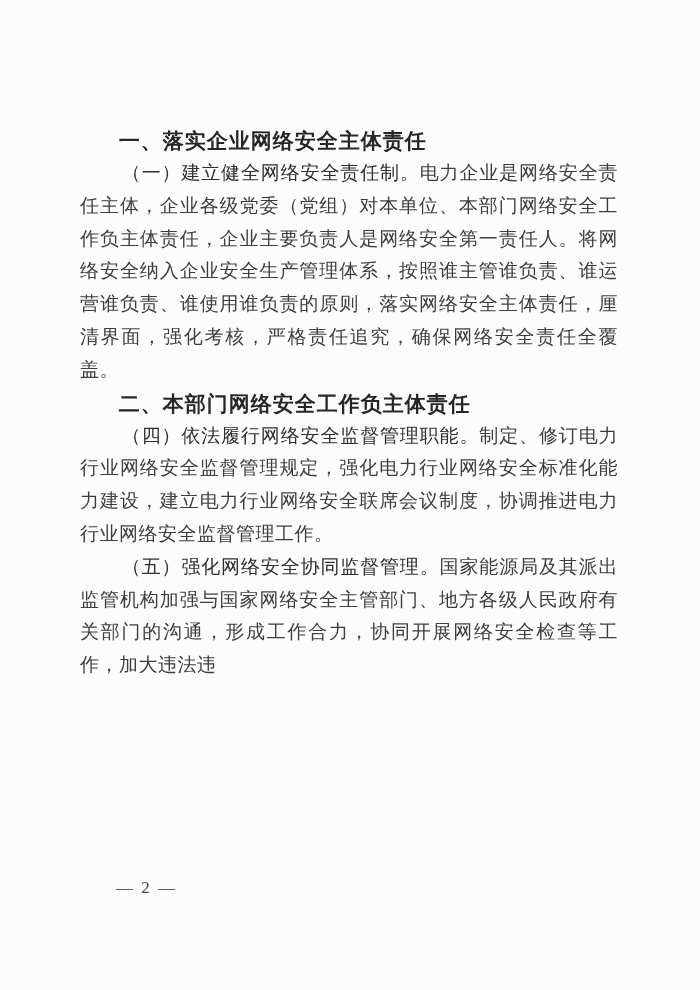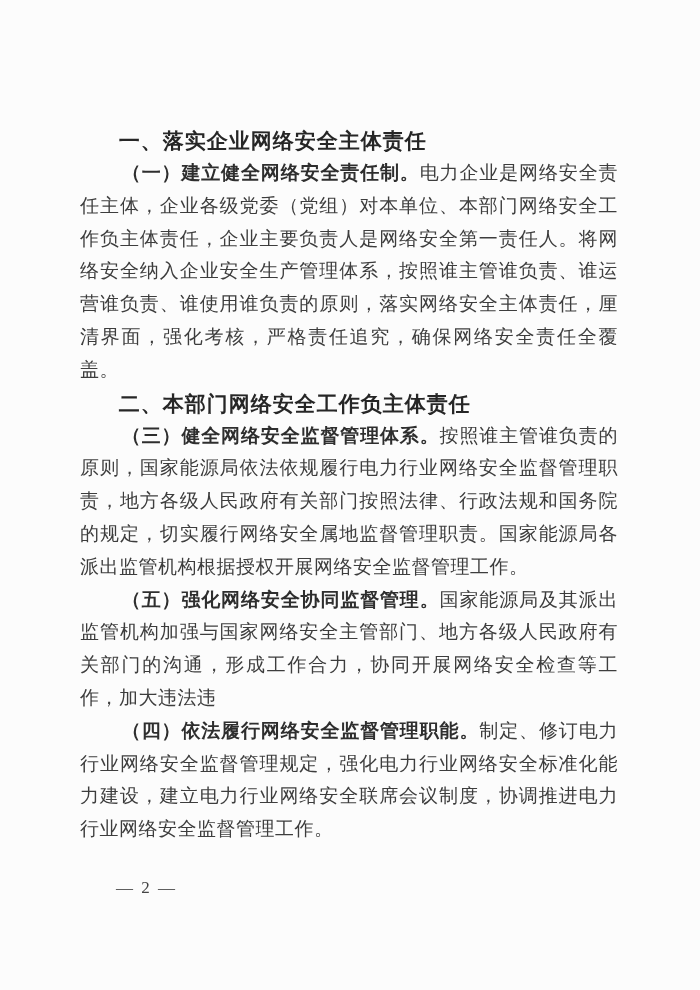--- a/index.html
+++ b/index.html
@@ -40,21 +40,21 @@
     padding: 0;
     font-size: 19px;
     line-height: 32.8px;
     text-indent: 2.2em;
     text-align: justify;
     text-justify: inter-character;
     letter-spacing: 0.5px;
     color: #3d3d3d;
   }
   .para .lead {
-    font-weight: bold;
+    font-weight: normal;
     color: #2e2e2e;
   }
   .page-number {
     position: absolute;
     left: 116px;
     top: 878px;
     font-size: 17px;
     letter-spacing: 2px;
     color: #444444;
     font-family: "Liberation Serif", "DejaVu Serif", serif;
@@ -66,22 +66,21 @@
 <div class="page">
   <div class="content">
 
     <h2 class="section-heading">一、落实企业网络安全主体责任</h2>
 
     <p class="para"><span class="lead">（一）建立健全网络安全责任制。</span><span>电力企业是网络安全责任主体，企业各级党委（党组）对本单位、本部门网络安全工作负主体责任，企业主要负责人是网络安全第一责任人。将网络安全纳入企业安全生产管理体系，按照谁主管谁负责、谁运营谁负责、谁使用谁负责的原则，落实网络安全主体责任，厘清界面，强化考核，严格责任追究，确保网络安全责任全覆盖。</span></p>
 
 
     <h2 class="section-heading">二、本部门网络安全工作负主体责任</h2>
 
-    <p class="para"><span class="lead">（三）健全网络安全监督管理体系。</span><span>按照谁主管谁负责的原则，国家能源局依法依规履行电力行业网络安全监督管理职责，地方各级人民政府有关部门按照法律、行政法规和国务院的规定，切实履行网络安全属地监督管理职责。国家能源局各派出监管机构根据授权开展网络安全监督管理工作。</span></p>
+
+    <p class="para"><span class="lead">（四）依法履行网络安全监督管理职能。</span><span>制定、修订电力行业网络安全监督管理规定，强化电力行业网络安全标准化能力建设，建立电力行业网络安全联席会议制度，协调推进电力行业网络安全监督管理工作。</span></p>
 
     <p class="para"><span class="lead">（五）强化网络安全协同监督管理。</span><span>国家能源局及其派出监管机构加强与国家网络安全主管部门、地方各级人民政府有关部门的沟通，形成工作合力，协同开展网络安全检查等工作，加大违法违</span></p>
-
-    <p class="para"><span class="lead">（四）依法履行网络安全监督管理职能。</span><span>制定、修订电力行业网络安全监督管理规定，强化电力行业网络安全标准化能力建设，建立电力行业网络安全联席会议制度，协调推进电力行业网络安全监督管理工作。</span></p>
 
   </div>
 
   <div class="page-number">— 2 —</div>
 </div>
 
 </body></html>

